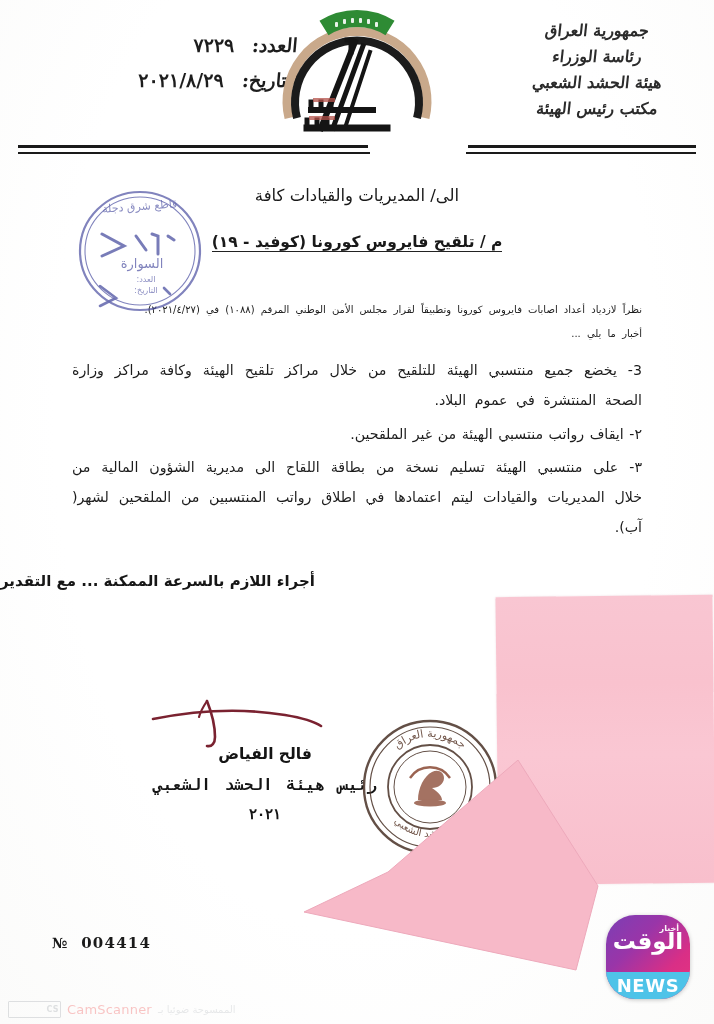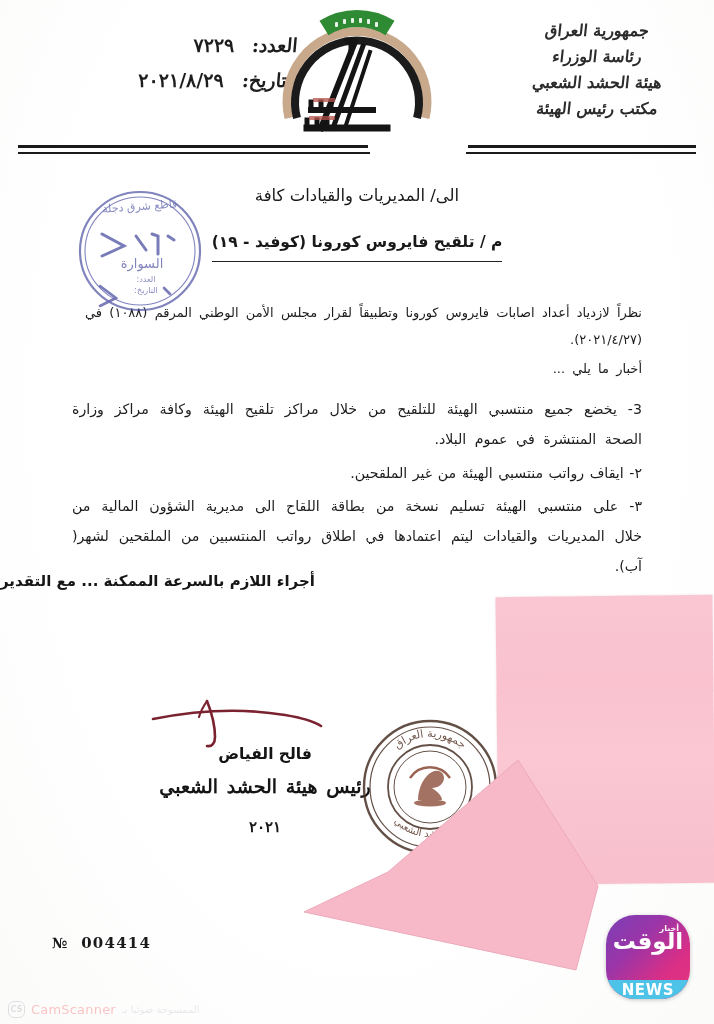--- a/index.html
+++ b/index.html
@@ -116,35 +116,35 @@
     left: 0; right: 0;
     text-align: center;
     direction: rtl;
   }
   .subject span {
     font-family: "DejaVu Sans", "Liberation Sans", sans-serif;
     font-size: 15.5px;
     font-weight: bold;
     color: #191919;
     border-bottom: 1.6px solid #222;
-    padding-bottom: 10px;
+    padding-bottom: 0;
   }
 
   .body-text {
     position: absolute;
     top: 300px;
     right: 72px;
     left: 72px;
     direction: rtl;
     text-align: justify;
     color: #1c1c1c;
     font-family: "DejaVu Sans", "Liberation Sans", sans-serif;
   }
   .para {
-    font-size: 13px;
+    font-size: 10px;
     line-height: 2.05;
     text-align: justify;
     text-align-last: right;
     margin: 0 0 3px 13px;
     word-spacing: 3px;
   }
   .para.intro { text-align: justify; }
   .para.tagline {
     text-align: right;
     margin-top: 2px;
@@ -182,25 +182,25 @@
     direction: rtl;
   }
   .sig-block .nm {
     font-family: "DejaVu Sans", "Liberation Sans", sans-serif;
     font-size: 15.5px;
     font-weight: bold;
     color: #141414;
     margin-bottom: 12px;
   }
   .sig-block .ttl {
-    font-family: Liberation Serif, serif;
-    font-size: 19px;
+    font-family: Liberation Mono, monospace;
+    font-size: 16px;
     font-weight: bold;
     color: #141414;
-    margin-bottom: 20px;
+    margin-bottom: 10px;
     word-spacing: 4px;
   }
   .sig-block .yr {
     font-family: "DejaVu Serif", "Liberation Serif", serif;
     font-size: 15px;
     font-weight: bold;
     color: #141414;
     letter-spacing: 1px;
   }
   .sig-mark {
@@ -280,28 +280,28 @@
     right: 11px;
     color: #fff;
     font-size: 8px;
     font-weight: bold;
     direction: rtl;
     opacity: 0.95;
   }
   .news-logo .bar {
     position: absolute;
     bottom: 0; left: 0; right: 0;
-    height: 19px;
+    height: 27px;
     background: #4ec3e8;
     display: flex;
     align-items: center;
     justify-content: center;
     color: #fff;
     font-family: "DejaVu Sans", "Liberation Sans", sans-serif;
-    font-size: 15px;
+    font-size: 18px;
     font-weight: bold;
     letter-spacing: 0.6px;
     direction: ltr;
   }
 
   
   .serial {
     position: absolute;
     top: 934px;
     left: 52px;
@@ -323,28 +323,29 @@
     left: 8px;
     display: flex;
     align-items: center;
     gap: 6px;
     opacity: 0.30;
     direction: ltr;
   }
   .camscanner .cs-badge {
     width: 15px; height: 15px;
     border: 1.3px solid #9aa0a6;
-    border-radius: 6px;
+    border-radius: 1px;
     color: #9aa0a6;
     font-size: 8px;
     font-weight: bold;
     display: flex;
     align-items: center;
     justify-content: center;
     font-family: "DejaVu Sans", "Liberation Sans", sans-serif;
+    padding-left: 36px;
   }
   .camscanner .cs-name {
     font-family: "DejaVu Sans", "Liberation Sans", sans-serif;
     font-size: 13px;
     color: #ef4444;
     letter-spacing: 0.2px;
   }
   .camscanner .cs-ar {
     font-family: "DejaVu Sans", "Liberation Sans", sans-serif;
     font-size: 10px;

